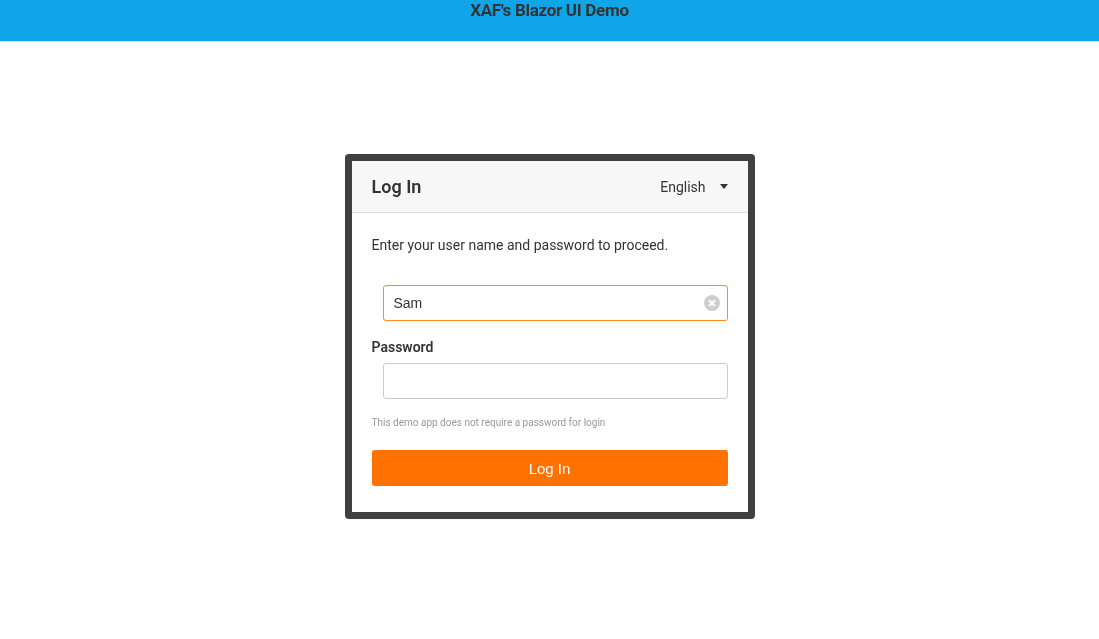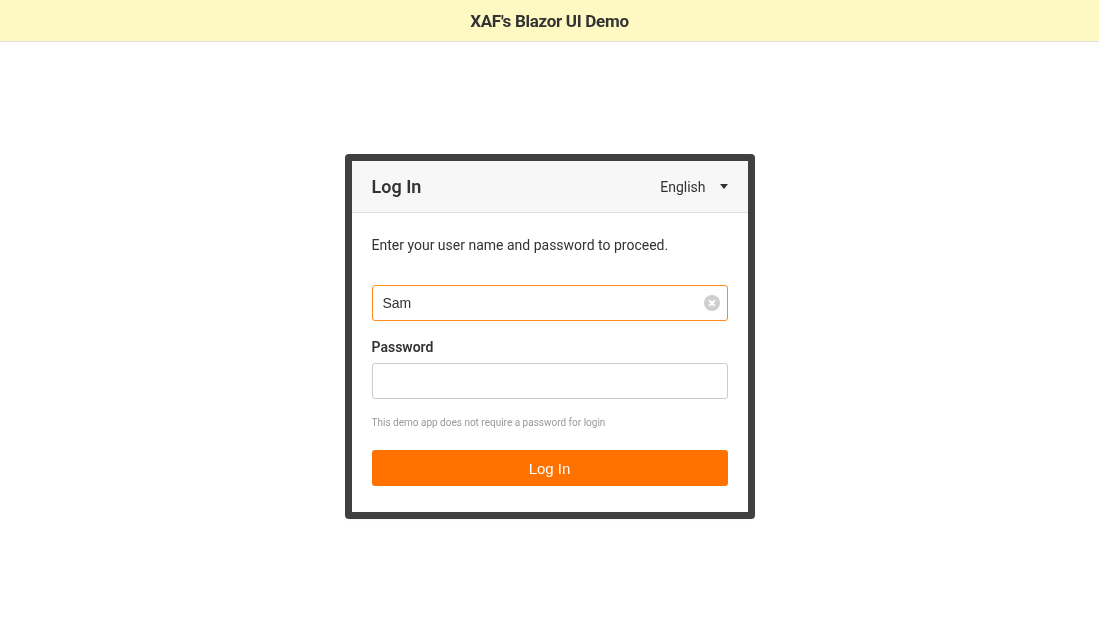--- a/index.html
+++ b/index.html
@@ -8,25 +8,25 @@
       padding: 0;
     }
     body {
       font-family: -apple-system, BlinkMacSystemFont, "Segoe UI", Roboto, "Helvetica Neue", Arial, sans-serif;
       background: #ffffff;
       width: 1099px;
       height: 639px;
       overflow: hidden;
     }
     .header {
-      background: #fef9c3;
+      background: #0ea5e9;
       border-bottom: 1px solid #e0e0e0;
       height: 42px;
       display: flex;
-      align-items: center;
+      align-items: flex-start;
       justify-content: center;
     }
     .header-title {
       font-size: 17px;
       font-weight: 700;
       color: #333333;
       letter-spacing: -0.3px;
     }
     .main {
       display: flex;
@@ -95,20 +95,21 @@
     }
     .text-input {
       width: 100%;
       height: 36px;
       padding: 6px 34px 6px 10px;
       border: 1px solid #cccccc;
       border-radius: 3px;
       font-size: 14px;
       color: #333333;
       outline: none;
+      margin-left: 11px;
     }
     .text-input.focused {
       border-color: #ff8c1a;
     }
     .clear-icon {
       position: absolute;
       right: 8px;
       width: 16px;
       height: 16px;
       background: #cfcfcf;

